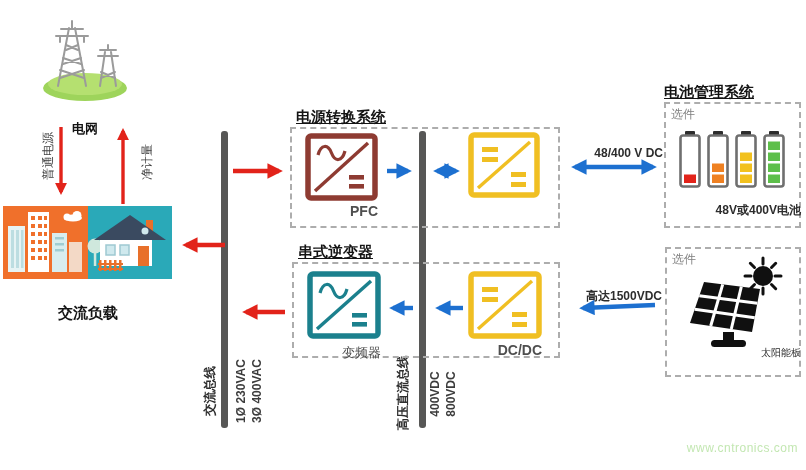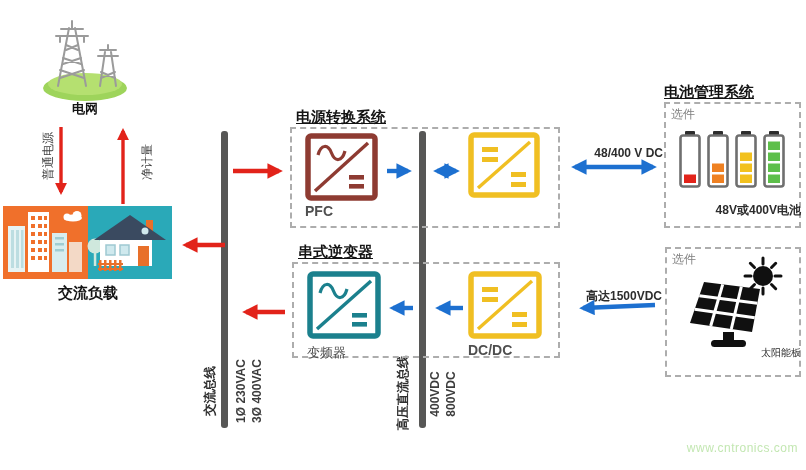--- a/index.html
+++ b/index.html
@@ -1,22 +1,22 @@
 <!DOCTYPE html>
 <html><head>
 <meta charset="utf-8">
 <style>
   * { margin:0; padding:0; box-sizing:border-box; }
   html,body { background:#ffffff; }
   body { font-family:"Liberation Sans","DejaVu Sans",sans-serif; }
   .canvas { position:relative; width:806px; height:470px; background:#fff; overflow:hidden; }
   .abs { position:absolute; }
   .heading { font-weight:bold; font-size:15px; color:#141414; white-space:nowrap;text-decoration:underline; }
-  .big-heading { font-weight:bold; font-size:14px; color:#141414; white-space:nowrap; text-align:center; }
-  .block-label { position:absolute; text-align:left; font-size:13px; color:#4a4a4a; white-space:nowrap; }
+  .big-heading { font-weight:bold; font-size:14px; color:#141414; white-space:nowrap; text-align:center;margin-top:20px; }
+  .block-label { position:absolute; text-align:right; font-size:13px; color:#4a4a4a; white-space:nowrap; }
   .block-label.en { font-weight:bold; font-size:14px; color:#4f4f4f; }
   .vtext { position:absolute; width:110px; height:16px; line-height:16px; text-align:center;
            transform:rotate(-90deg); white-space:nowrap; font-size:12px; color:#3f3f3f; }
   .vtext.busname { font-weight:600; color:#2e2e2e; }
   .vtext.spec { font-weight:bold; color:#3c3c3c; }
   .dashed-box { position:absolute; border:2px dashed #adadad; background:transparent; }
   .bus { position:absolute; width:7px; border-radius:3px; background:#575756; }
   .option { position:absolute; font-size:12px; color:#7f7f7f; white-space:nowrap; }
   .linklabel { position:absolute; text-align:right; font-size:12px; color:#2d2d2d; white-space:nowrap; }
   .linklabel.bold { font-weight:bold; }

